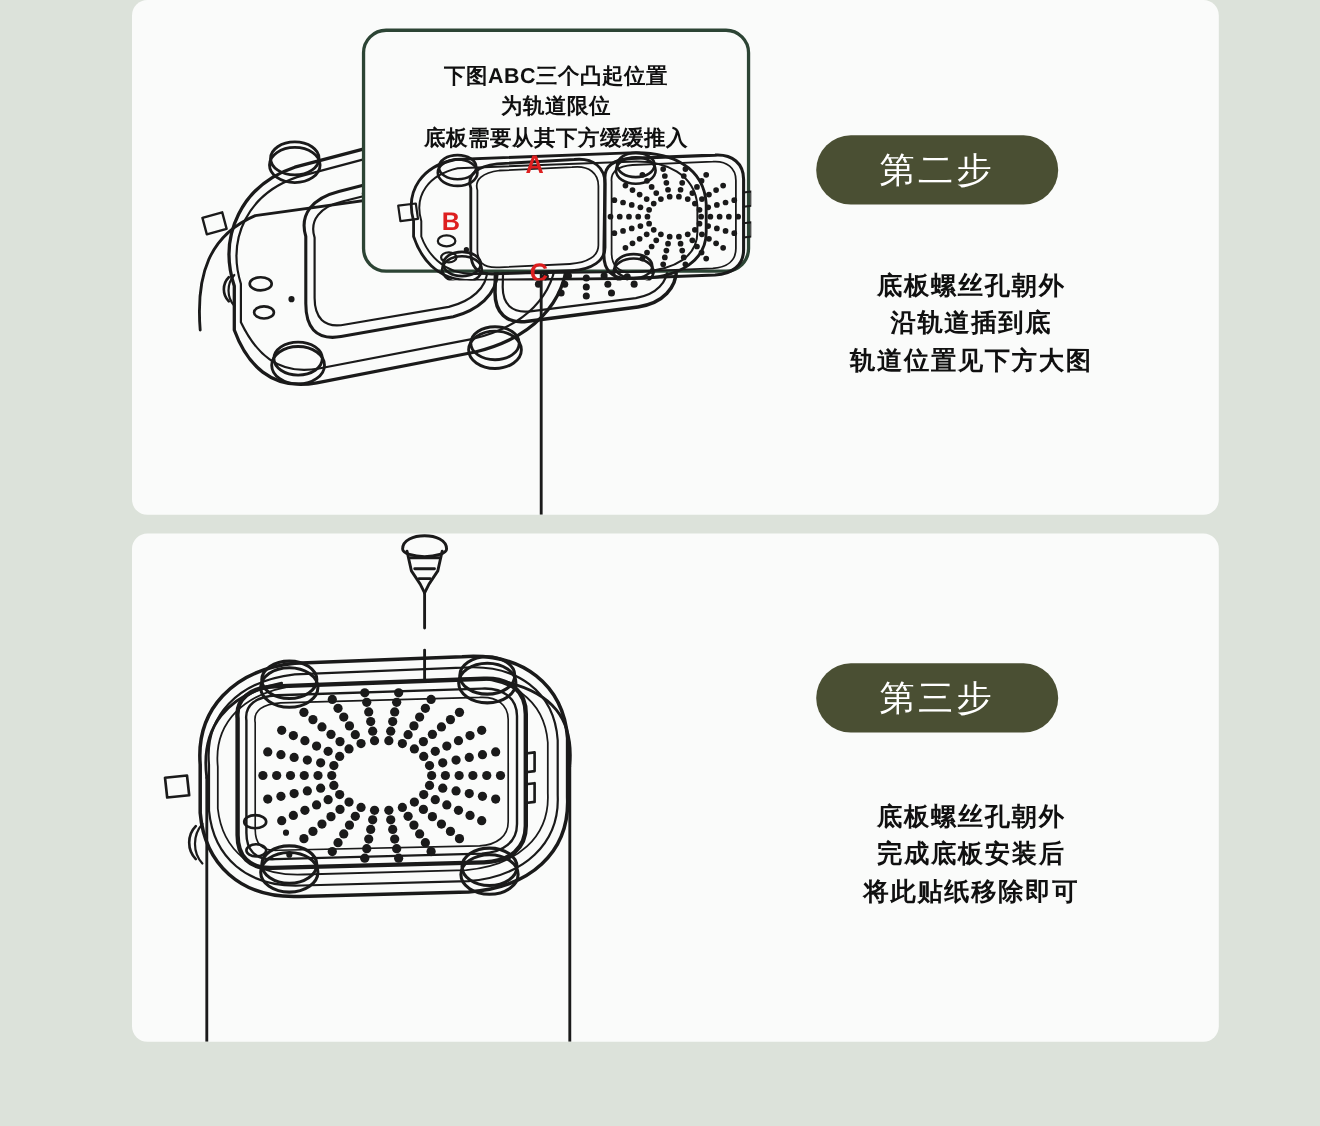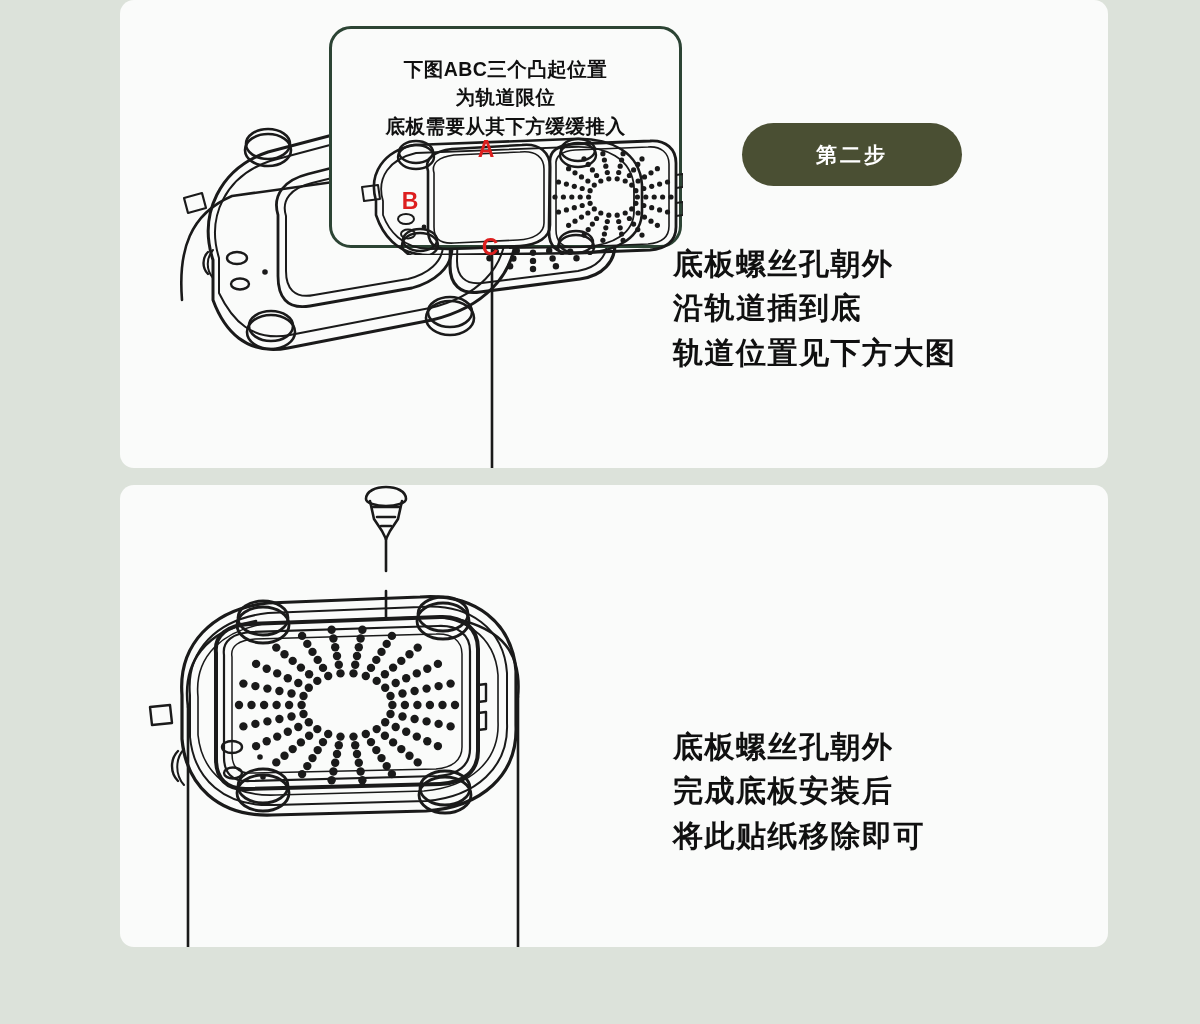--- a/index.html
+++ b/index.html
@@ -46,32 +46,32 @@
   }
 
   
   .badge {
     position: absolute;
     display: flex; align-items: center; justify-content: center;
     background: #4a4f33;
     border-radius: 999px;
     width: 220px; height: 63px;
     color: #ffffff;
-    font-size: 21px;
-    font-weight: 700;
+    font-size: 32px;
+    font-weight: 400;
     letter-spacing: 3px;
   }
   #badge-1 { left: 622px; top: 123px; }
   #badge-2 { left: 622px; top: 118px; }
 
   
   .step-text {
     position: absolute;
-    text-align: left;
-    font-size: 30px;
+    text-align: center;
+    font-size: 23px;
     font-weight: 700;
     line-height: 1.48;
     color: #101010;
     letter-spacing: 1.5px;
     white-space: pre-line;
   }
   #text-1 { left: 553px; top: 242px; width: 420px; }
   #text-2 { left: 553px; top: 240px; width: 420px; }
 
   .lbl { font-weight: 700; fill: #dd1f1f; font-family: "Liberation Sans", sans-serif; }
@@ -590,19 +590,20 @@
           <path d="M 282 16 L 278 34 L 270 46 L 266 54"></path>
           <path d="M 253 22 L 279 22"></path>
           <path d="M 257 32 L 275 32"></path>
           <path d="M 261 41 L 271 41"></path>
         </g>
         <path d="M 266 54 L 266 86" stroke="#1a1a1a" stroke-width="2.6"></path>
         <path d="M 266 106 L 266 134" stroke="#1a1a1a" stroke-width="2.6" stroke-dasharray="30 16"></path>
       </g>
     </svg>
 
+    <div class="badge" id="badge-2">第三步</div>
 
     <div class="step-text" id="text-2">底板螺丝孔朝外
 完成底板安装后
 将此贴纸移除即可</div>
   </section>
 
 </div>
 
 </body></html>

